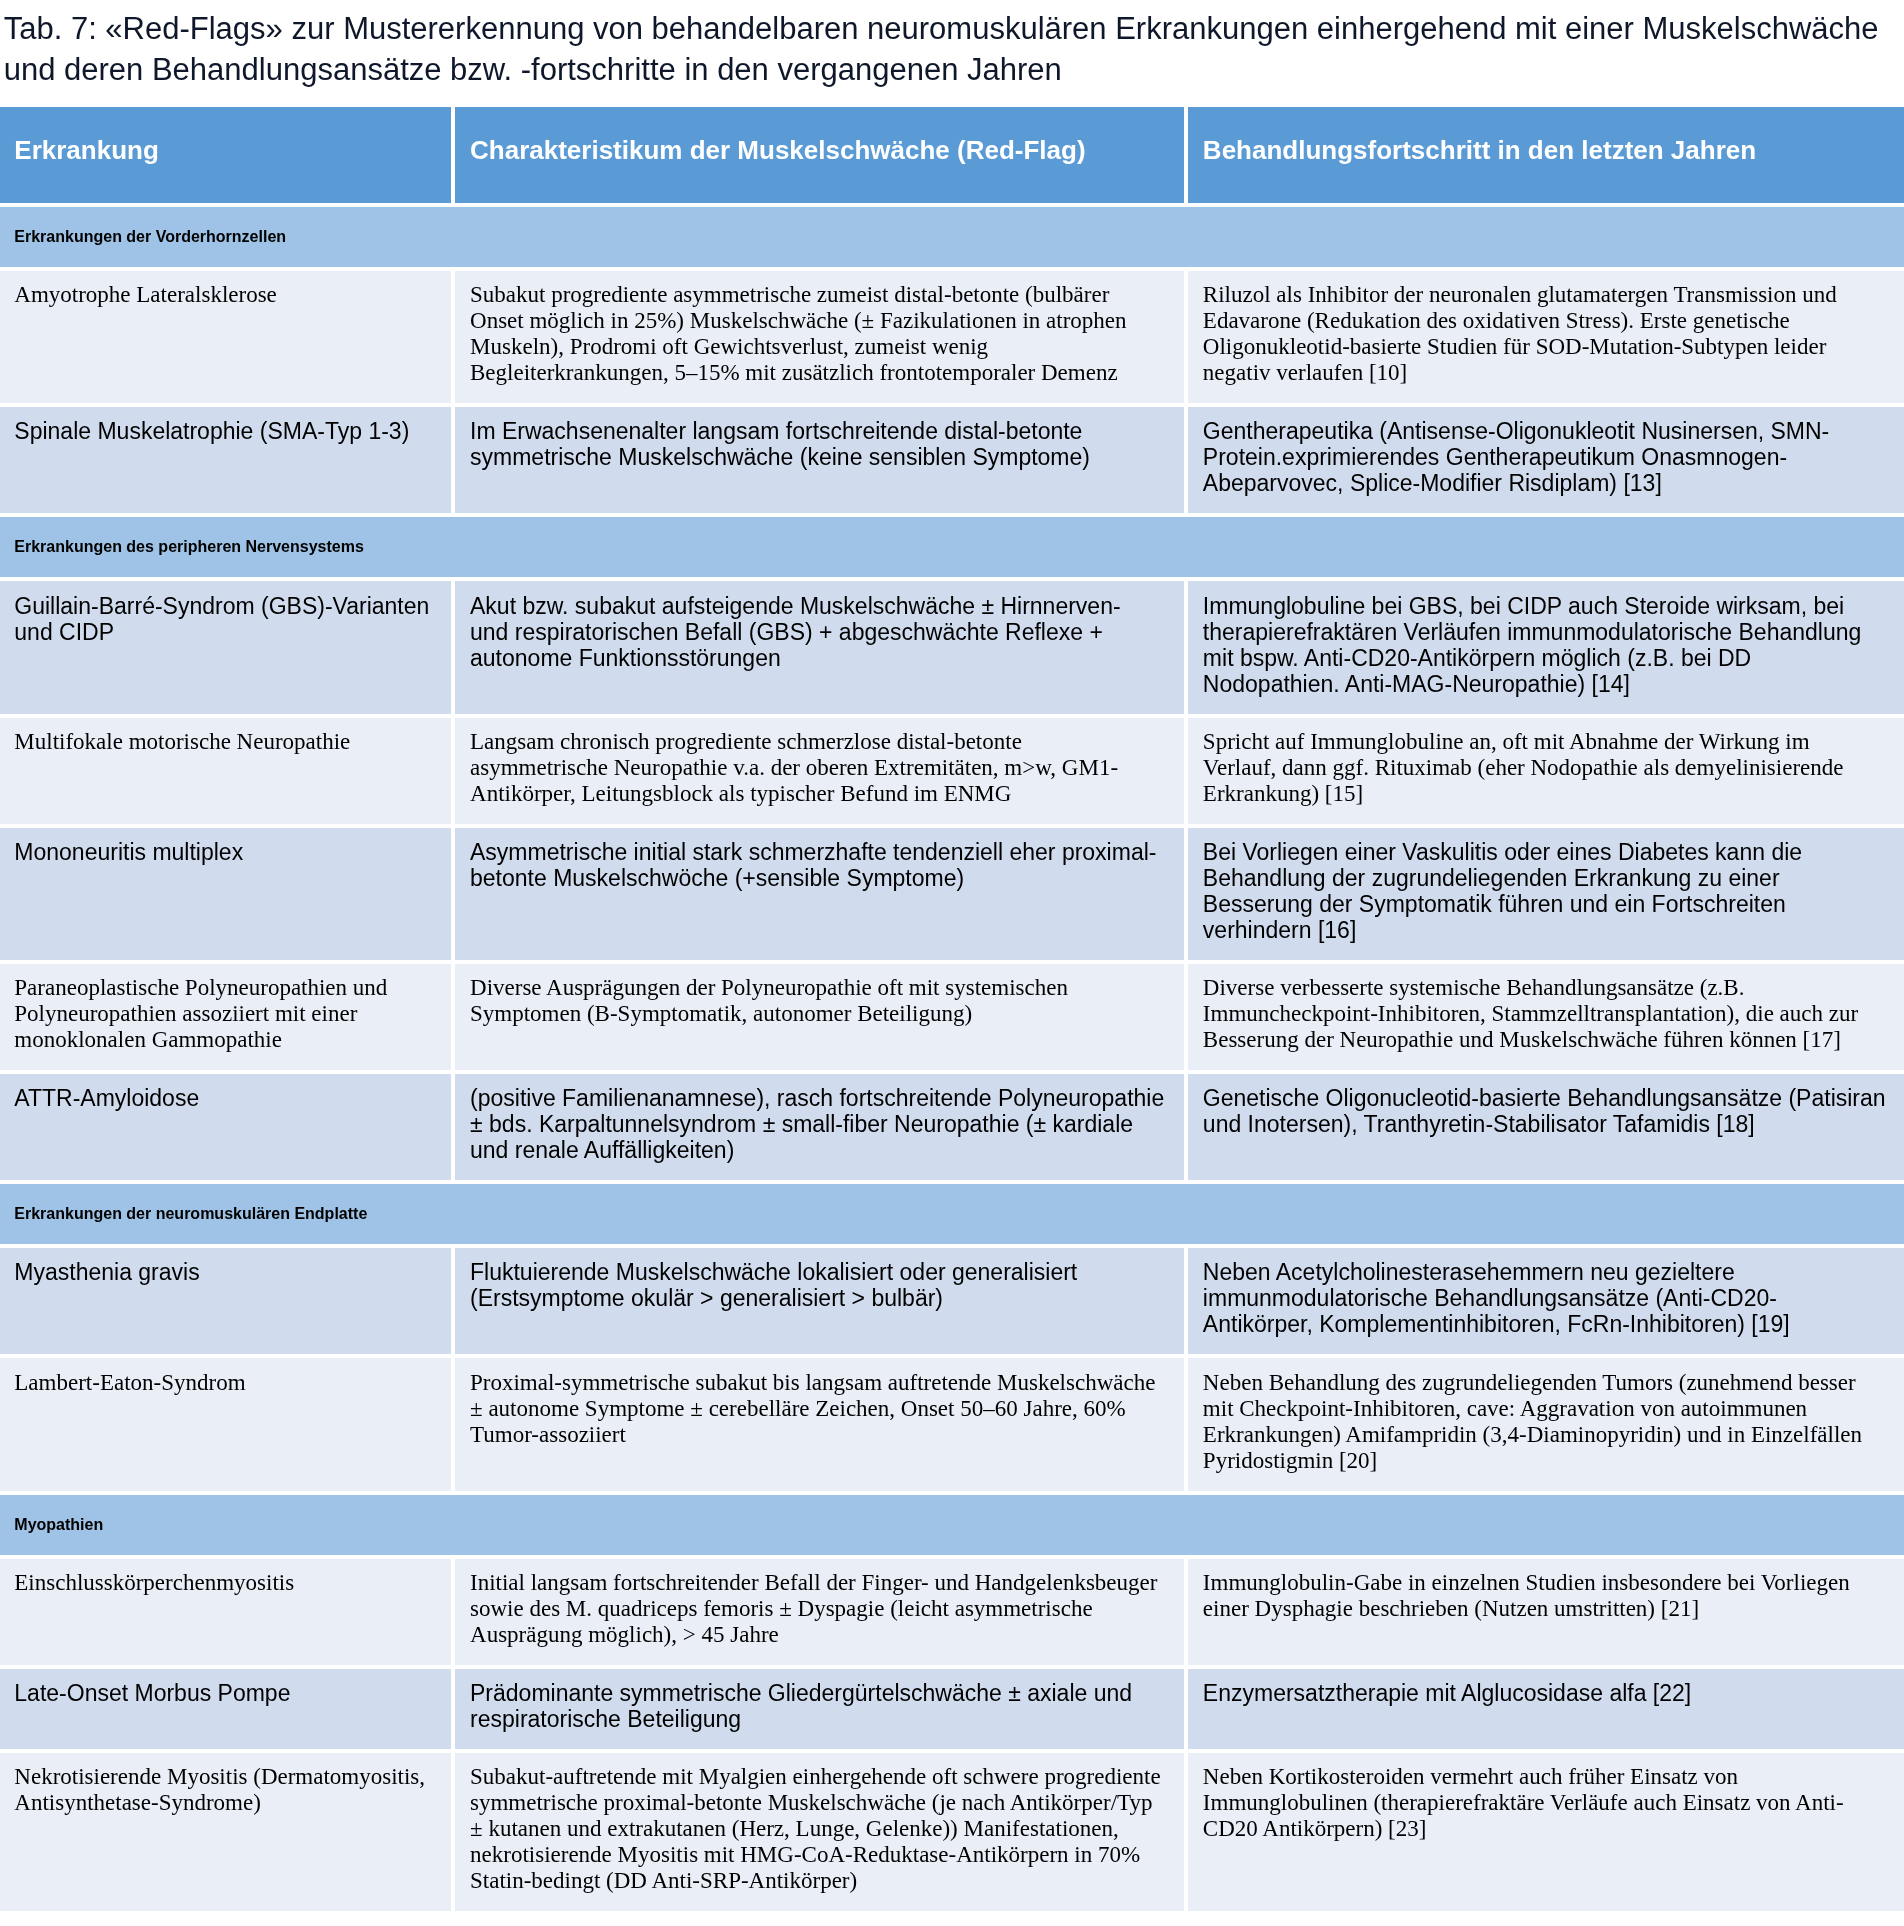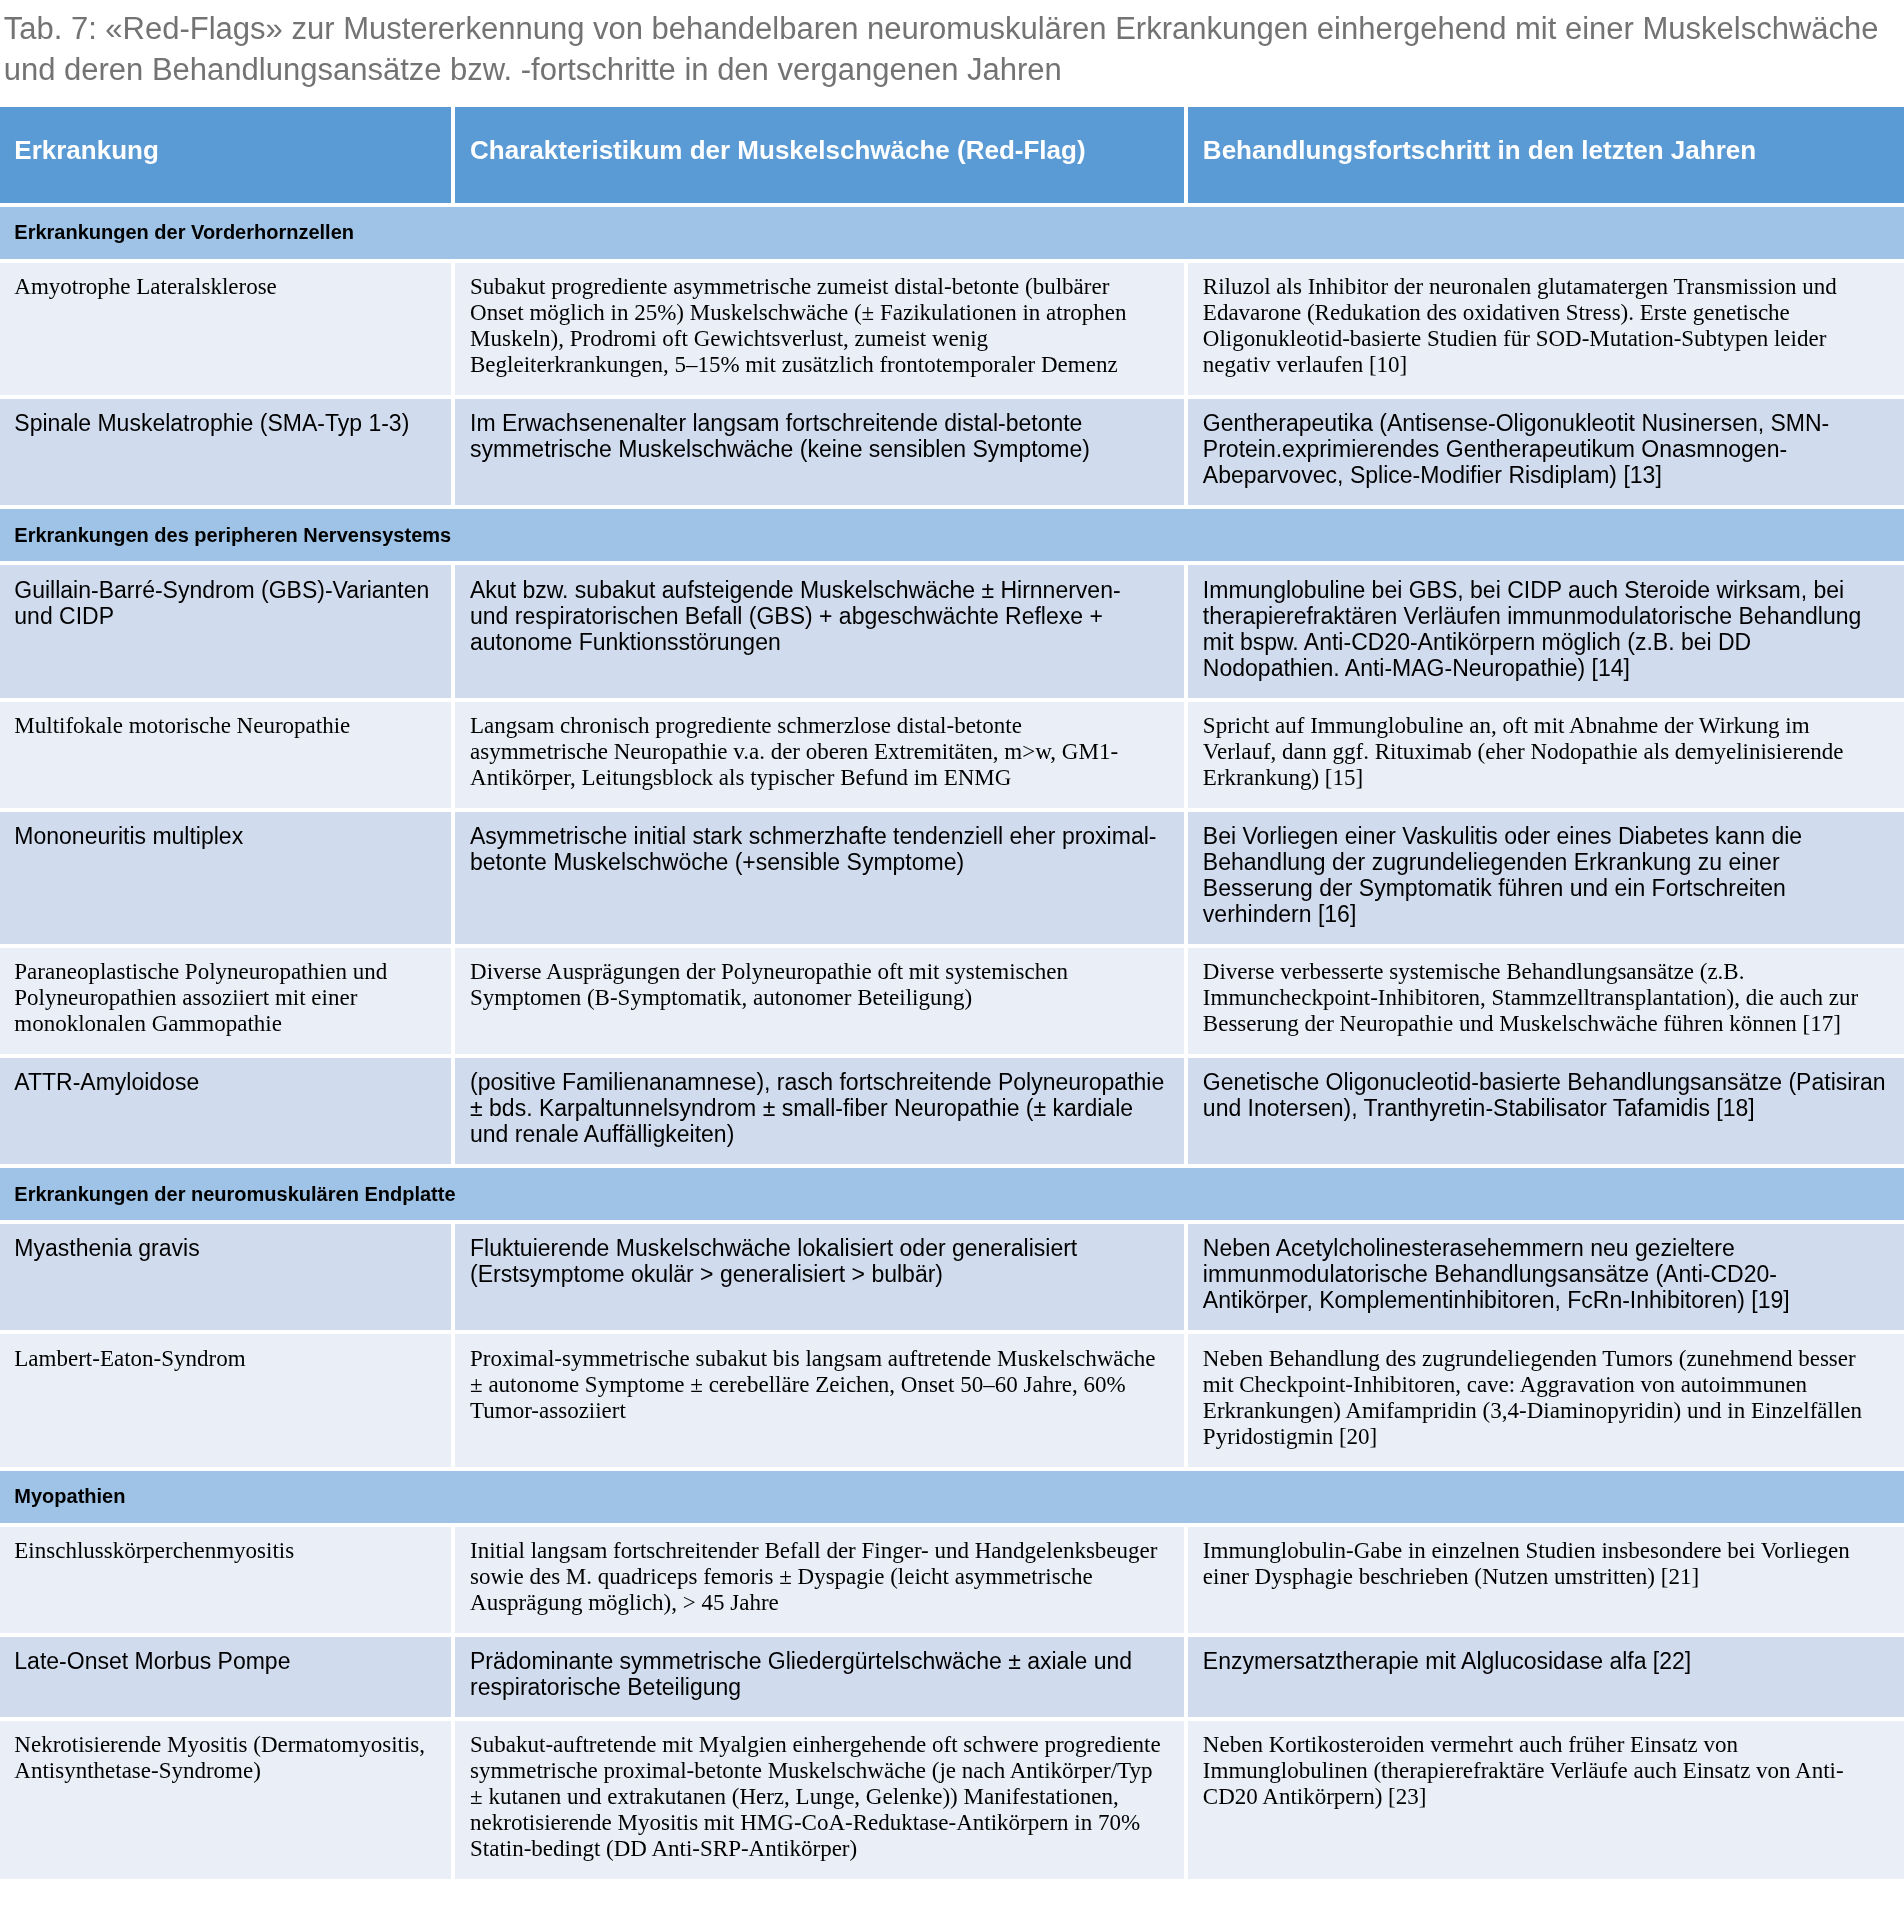--- a/index.html
+++ b/index.html
@@ -6,21 +6,21 @@
   body {
     width: 1905px;
     font-family: "Liberation Sans", sans-serif;
     color: #000000;
     -webkit-font-smoothing: antialiased;
   }
   .page { padding: 7.5px 0 5.6px 0; }
   .caption {
     font-size: 31px;
     line-height: 1.3;
-    color: #737373;
+    color: #0f172a;
     padding: 1.9px 5.6px 13px 3.7px;
   }
   table.redflags {
     border-collapse: separate;
     border-spacing: 4.7px;
     table-layout: fixed;
     width: 1914px;
     margin-left: -4.7px;
   }
   col.c1 { width: 23.8%; }
@@ -32,25 +32,25 @@
     font-size: 26px;
     font-weight: bold;
     text-align: left;
     vertical-align: middle;
     height: 96px;
     padding: 3.7px 15px 13px 15px;
     box-sizing: border-box;
   }
   td.section {
     background: var(--section-bg, #9EC3E6);
-    font-size: 20px;
+    font-size: 16px;
     font-weight: bold;
     color: #000000;
     vertical-align: middle;
-    height: 52px;
+    height: 60px;
     padding: 1.9px 15px;
     box-sizing: border-box;
   }
   tbody td.cell {
     vertical-align: top;
     font-size: 23px;
     line-height: 26px;
     padding: 11.2px 18.6px 17px 15px;
     box-sizing: border-box;
   }

